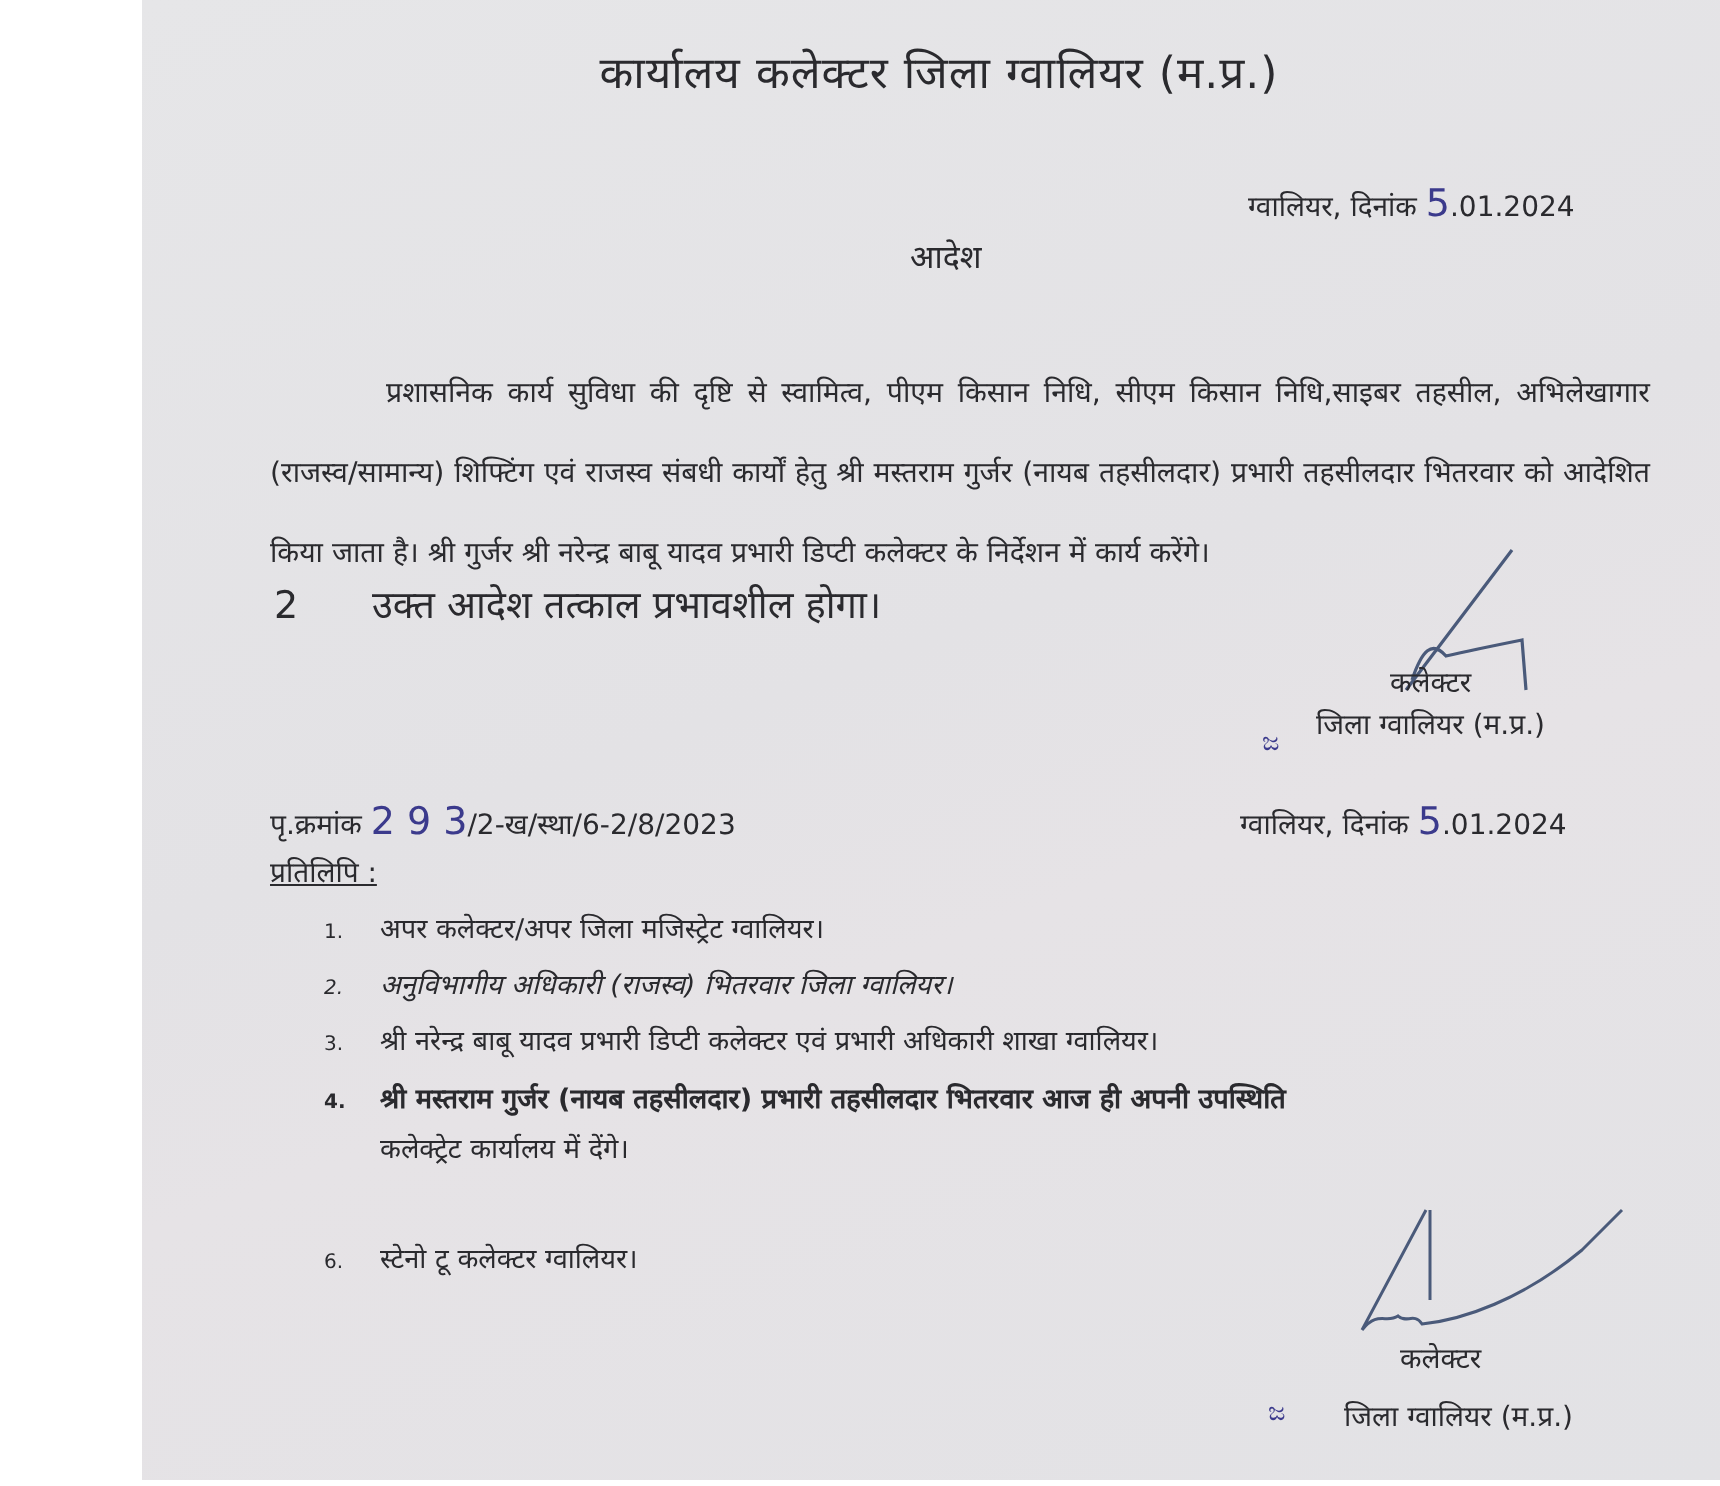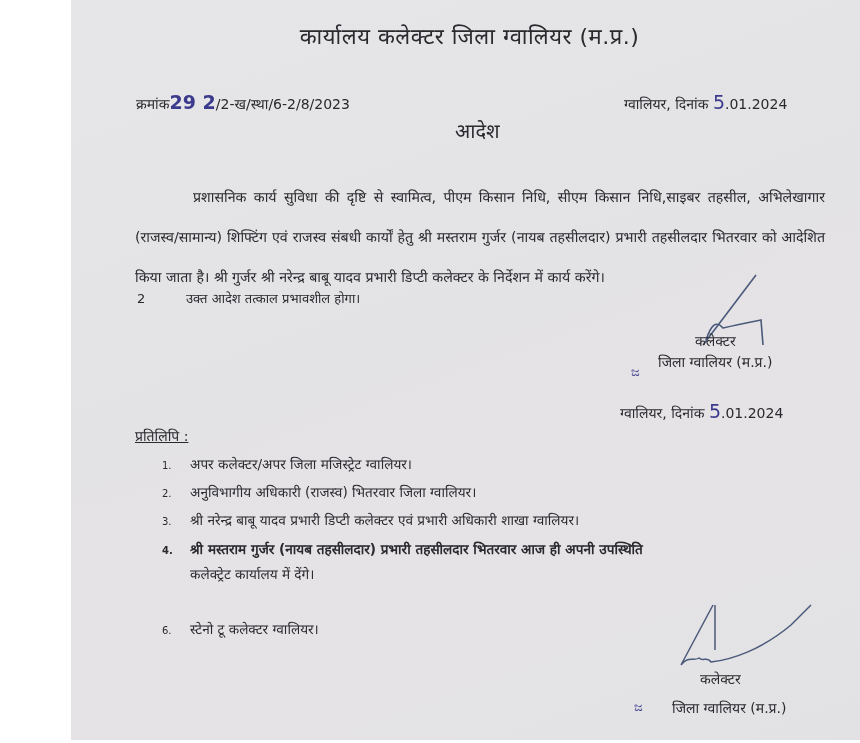--- a/index.html
+++ b/index.html
@@ -4,68 +4,69 @@
 <style>
   html, body { margin:0; padding:0; }
   body { width:860px; height:743px; background:#ffffff; position:relative; overflow:hidden;
          font-family:"DejaVu Sans", sans-serif; color:#2a2a2e; }
   .paper { position:absolute; left:31px; top:0; width:797px; height:740px;
            background:linear-gradient(160deg,#e6e6e8 0%,#e3e2e5 45%,#e6e3e6 60%,#e2e2e5 100%);margin-left:40px; }
   .abs { position:absolute; white-space:nowrap; }
   .title { left:0; width:797px; top:20px; text-align:center; font-size:22px; letter-spacing:0.5px; }
   .ref { font-size:14px; }
   .hand { color:#3b3a8c; font-family:"DejaVu Sans", sans-serif; font-size:19px; }
-  .heading { font-size:20px;font-family:Liberation Serif, serif; }
+  .heading { font-size:16px;font-family:Liberation Serif, serif; }
   .para { left:64px; width:690px; top:177px; font-size:14.2px; line-height:40px; white-space:normal; text-align:justify; text-indent:58px; }
-  .pt2 { font-size:13px; }
+  .pt2 { font-size:19px; }
   .sig-title { font-size:14px; }
   .list-item { font-size:13.6px; }
   .num { font-size:10px; display:inline-block; width:28px; }
   svg.sig { position:absolute; }
 </style>
 </head>
 <body>
 
 <div class="paper">
 
   <div class="abs title">कार्यालय कलेक्टर जिला ग्वालियर (म.प्र.)</div>
 
-  <div class="abs ref" style="left:65px; top:91px;">
-    <span>क्रमांक</span><span class="hand" style="font-weight:bold;">29 2</span><span>/2-ख/स्था/6-2/8/2023</span>
-  </div>
   <div class="abs ref" style="left:553px; top:91px;">
     <span>ग्वालियर, दिनांक</span>
     <span class="hand">5</span><span>.01.2024</span>
   </div>
 
   <div class="abs heading" style="left:384px; top:117px;">आदेश</div>
 
   <div class="abs para">प्रशासनिक कार्य सुविधा की दृष्टि से स्वामित्व, पीएम किसान निधि, सीएम किसान निधि,साइबर तहसील, अभिलेखागार (राजस्व/सामान्य) शिफ्टिंग एवं राजस्व संबधी कार्यों हेतु श्री मस्तराम गुर्जर (नायब तहसीलदार) प्रभारी तहसीलदार भितरवार को आदेशित किया जाता है। श्री गुर्जर श्री नरेन्द्र बाबू यादव प्रभारी डिप्टी कलेक्टर के निर्देशन में कार्य करेंगे।</div>
 
   <div class="abs pt2" style="left:66px; top:289px;">
     <span style="display:inline-block; width:49px;">2</span><span>उक्त आदेश तत्काल प्रभावशील होगा।</span>
   </div>
 
   <svg class="sig" style="left:580px; top:270px;" width="140" height="80" viewBox="0 0 140 80">
     <path d="M105 5 L52 75 M55 70 C60 55 65 50 72 58 C85 55 100 52 110 50 L112 75" stroke="#4a5a7a" stroke-width="1.6" fill="none"></path>
   </svg>
   <div class="abs sig-title" style="left:624px; top:331px;">कलेक्टर</div>
   <div class="abs sig-title" style="left:587px; top:352px;">जिला ग्वालियर (म.प्र.)</div>
   <div class="abs hand" style="left:560px; top:364px; font-size:13px;">ಜ</div>
 
+  <div class="abs ref" style="left:64px; top:400px;">
+    <span>पृ.क्रमांक</span>
+    <span class="hand">2 9 3</span><span>/2-ख/स्था/6-2/8/2023</span>
+  </div>
   <div class="abs ref" style="left:549px; top:400px;">
     <span>ग्वालियर, दिनांक</span>
     <span class="hand">5</span><span>.01.2024</span>
   </div>
   <div class="abs ref" style="left:64px; top:426px;text-decoration:underline;">प्रतिलिपि :</div>
 
   <div class="abs list-item" style="left:91px; top:454px;">
     <span class="num">1.</span><span>अपर कलेक्टर/अपर जिला मजिस्ट्रेट ग्वालियर।</span>
   </div>
-  <div class="abs list-item" style="left:91px; top:482px;">
+  <div class="abs list-item" style="left:91px; top:482px;font-style:italic;">
     <span class="num">2.</span><span>अनुविभागीय अधिकारी (राजस्व) भितरवार  जिला ग्वालियर।</span>
   </div>
   <div class="abs list-item" style="left:91px; top:510px;">
     <span class="num">3.</span><span>श्री नरेन्द्र बाबू यादव प्रभारी डिप्टी कलेक्टर एवं प्रभारी अधिकारी शाखा ग्वालियर।</span>
   </div>
   <div class="abs list-item" style="left:91px; top:539px;font-weight:bold;">
     <span class="num">4.</span><span>श्री मस्तराम गुर्जर (नायब तहसीलदार) प्रभारी तहसीलदार भितरवार आज ही अपनी उपस्थिति</span>
   </div>
   <div class="abs list-item" style="left:119px; top:564px;text-align:right;">कलेक्ट्रेट कार्यालय में देंगे।</div>
   <div class="abs list-item" style="left:91px; top:619px;">

